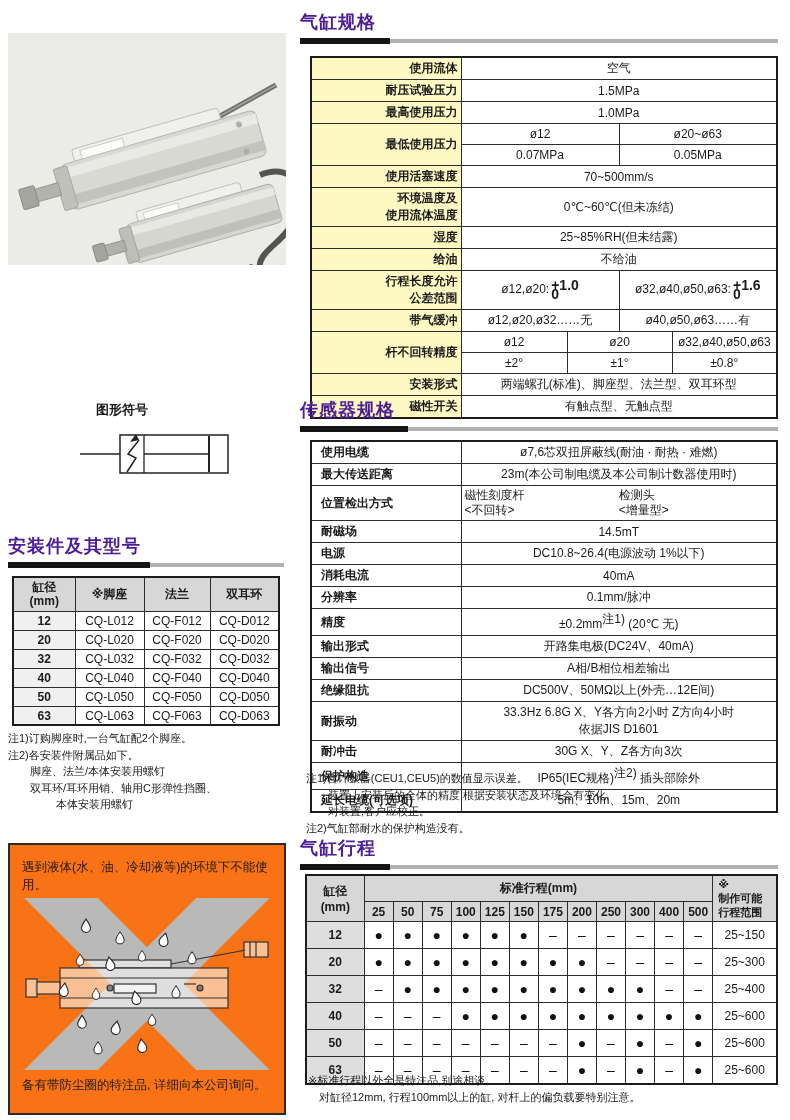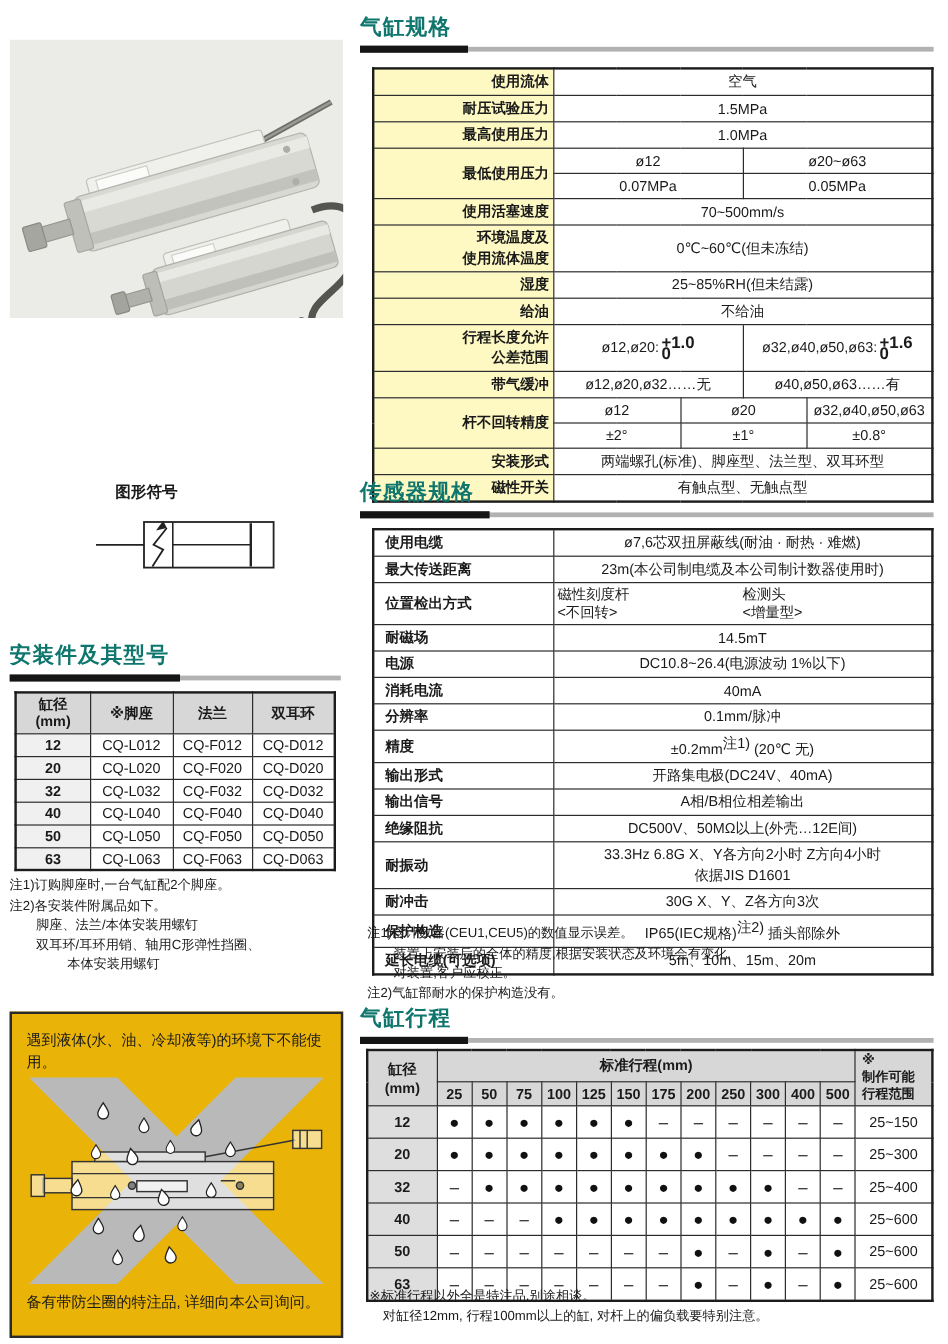--- a/index.html
+++ b/index.html
@@ -9,21 +9,21 @@
     background:#fff; overflow:hidden;
     font-family: "Liberation Sans", "DejaVu Sans", sans-serif;
     color:#1a1a1a;
   }
   .col { position:absolute; top:0; }
   #left-col  { left:8px;  width:280px; height:900px; }
   #right-col { left:300px; width:482px; height:1120px; }
 
   
   .sec-title { position:absolute; left:0; right:0; padding-bottom:9px; }
-  .sec-title .t { font-size:18px; font-weight:bold; letter-spacing:1px; color:#0f766e; }
+  .sec-title .t { font-size:18px; font-weight:bold; letter-spacing:1px; color:#4c1d95; }
   .sec-title .u-gray  { position:absolute; left:2px; right:4px; bottom:0; height:4px; background:#b2b2b2; }
   .sec-title .u-black { position:absolute; left:0; bottom:-1px; height:6px; width:var(--bw,90px); background:#151515; z-index:1; }
 
   table { border-collapse: collapse; table-layout: fixed; }
   th, td { border:1px solid #2c2c2c; font-size:12px; padding:2px 3px; }
   table { border:2px solid #1c1c1c; }
 
   
   #cyl-table { position:absolute; left:10px; top:56px; width:466px; }
   #cyl-table td.lbl { font-weight:bold; text-align:right; padding-left:9px; background:#fef9c3; }
@@ -64,21 +64,21 @@
   #symbol-label { position:absolute; left:88px; top:401px; font-size:13px; font-weight:bold; }
   #symbol { position:absolute; left:70px; top:426px; }
   #sec-mount-title { top:534px; }
   #mount-table { position:absolute; left:4px; top:576px; width:266px; }
   #mount-table th { background:#d7d7d7; font-weight:bold; height:33px; line-height:1.2; }
   #mount-table td { text-align:center; height:19px; padding:1px 2px; }
   #mount-table td.dia { font-weight:bold; background:#f0f0f0; }
   #mount-notes { position:absolute; left:0; top:730px; }
   #warning-box {
     position:absolute; left:0; top:843px; width:278px; height:272px;
-    border:2px solid #2a2a2a; padding:13px 12px 10px 12px; background:#eab308;
+    border:2px solid #2a2a2a; padding:13px 12px 10px 12px; background:#f97316;
   }
   #warning-box p { font-size:12.5px; line-height:1.45; }
   #warning-box svg { display:block; margin:4px auto 6px auto; }
 
   
   #sec-cyl-title { top:10px; }
   #sec-sensor-title { top:398px; }
   #sec-stroke-title { top:836px; }
 </style>
 </head>

